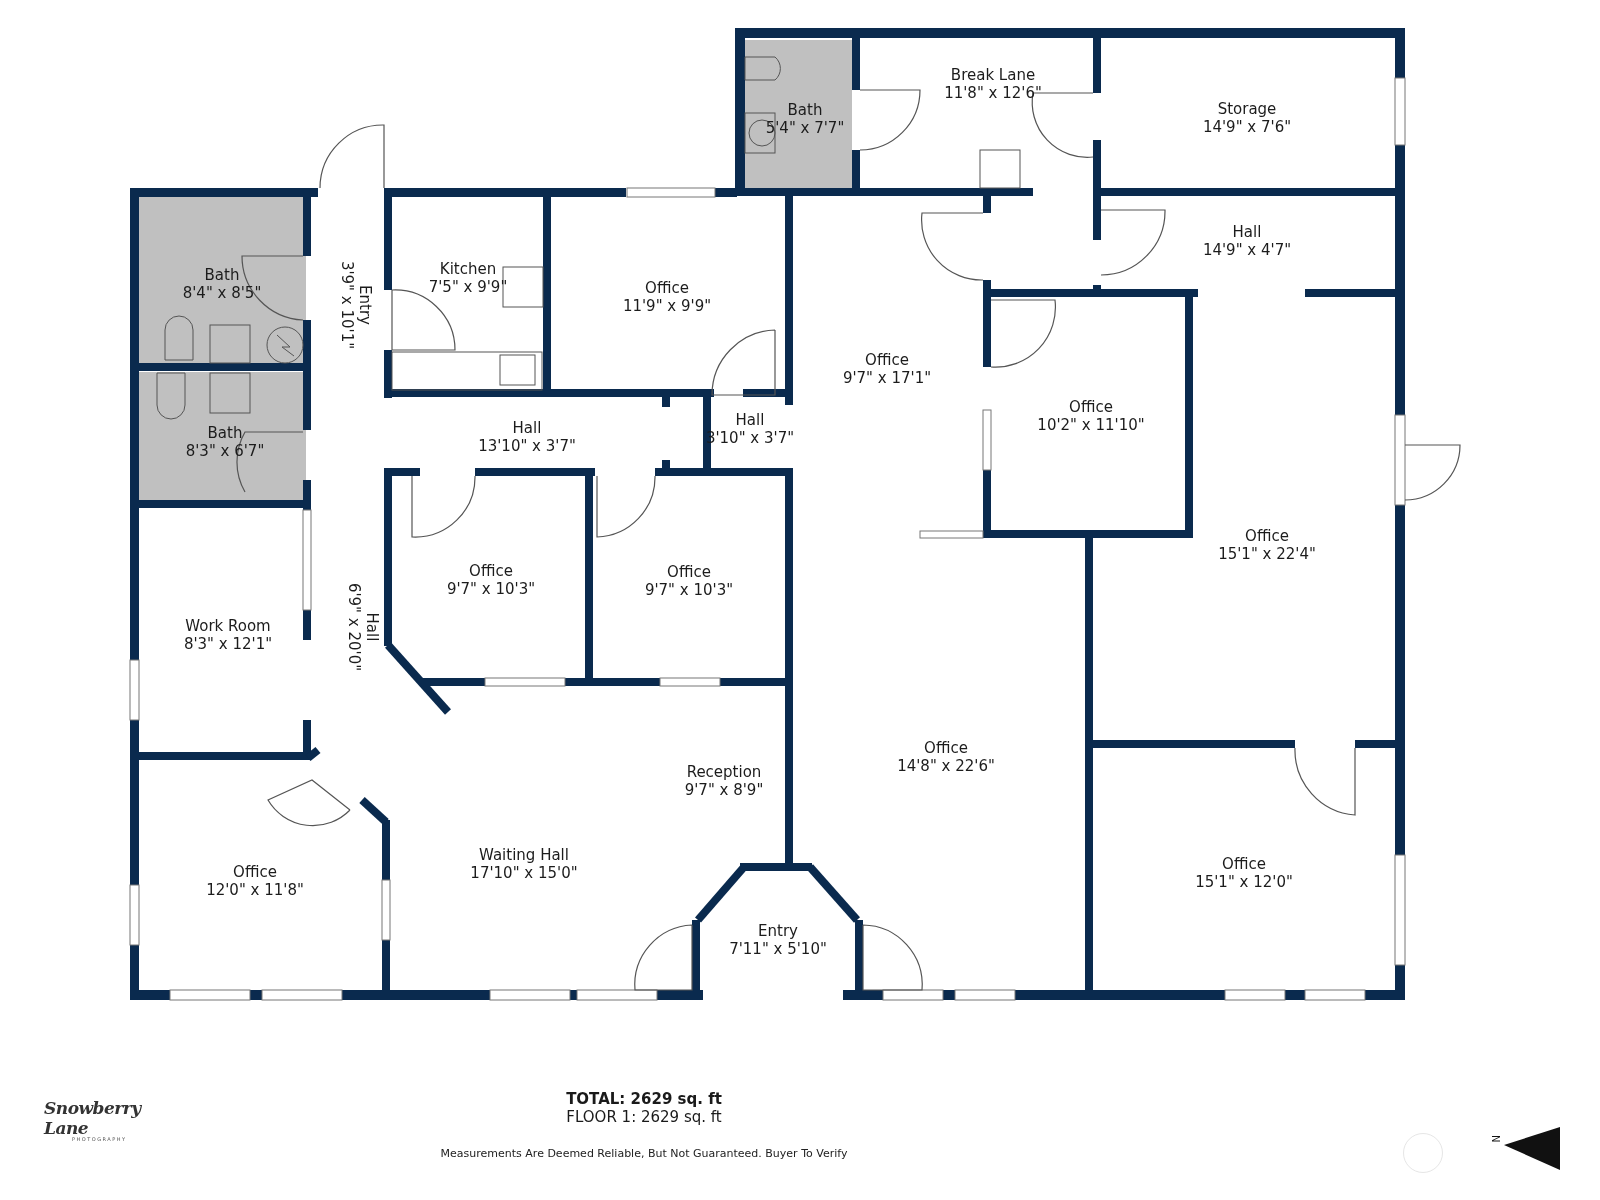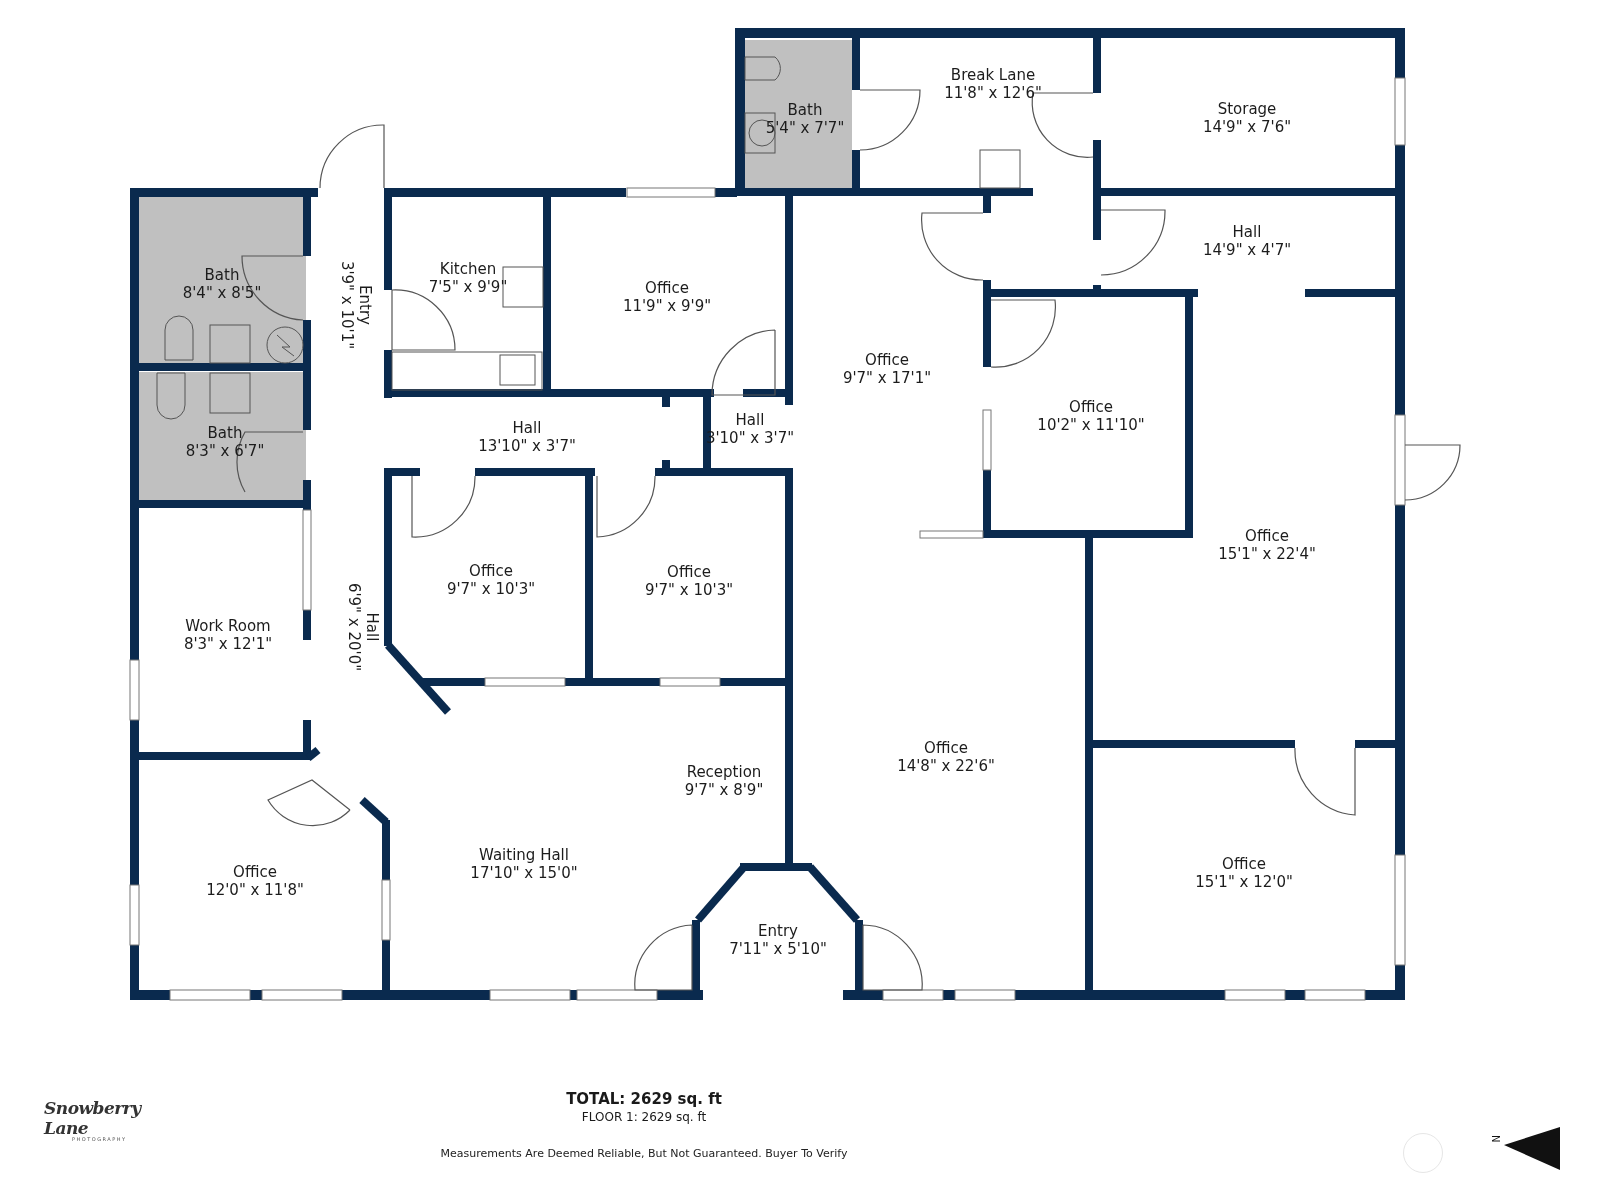--- a/index.html
+++ b/index.html
@@ -4,21 +4,21 @@
 <style>
   html, body { margin:0; padding:0; background:#ffffff; }
   body { width:1600px; height:1200px; position:relative; overflow:hidden;
          font-family:"DejaVu Sans", "Liberation Sans", sans-serif; color:#1a1a1a; }
   #plan { position:absolute; left:0; top:0; }
   .room-label { position:absolute; text-align:center; font-size:15px; line-height:18px;
                 transform:translate(-50%,-50%); white-space:nowrap; color:#1c1c1c; }
   .room-label.rot { transform:translate(-50%,-50%) rotate(90deg); }
   .summary { position:absolute; left:0; width:1288px; text-align:center; top:1090px; }
   .summary .total { font-weight:bold; font-size:15px; line-height:18px; }
-  .summary .line { font-size:12px; line-height:18px; }
+  .summary .line { font-size:15px; line-height:18px; }
   .disclaimer { position:absolute; left:0; width:1288px; top:1147px; text-align:center; font-size:11px; color:#222; }
   .logo { position:absolute; left:44px; top:1098px; width:130px; height:40px; }
   .logo-script { font-family:"DejaVu Serif", serif; font-style:italic; font-size:17px; color:#333; letter-spacing:-0.5px;font-weight:bold; }
   .logo-sub { font-size:5px; letter-spacing:1.5px; color:#555; margin-left:28px; margin-top:-2px; }
   .compass { position:absolute; left:1490px; top:1125px; width:80px; height:45px; }
   .stamp { position:absolute; left:1403px; top:1133px; width:38px; height:38px; border-radius:50%; border:1px solid #e6e6e6; }
 </style>
 </head>
 <body>
 

